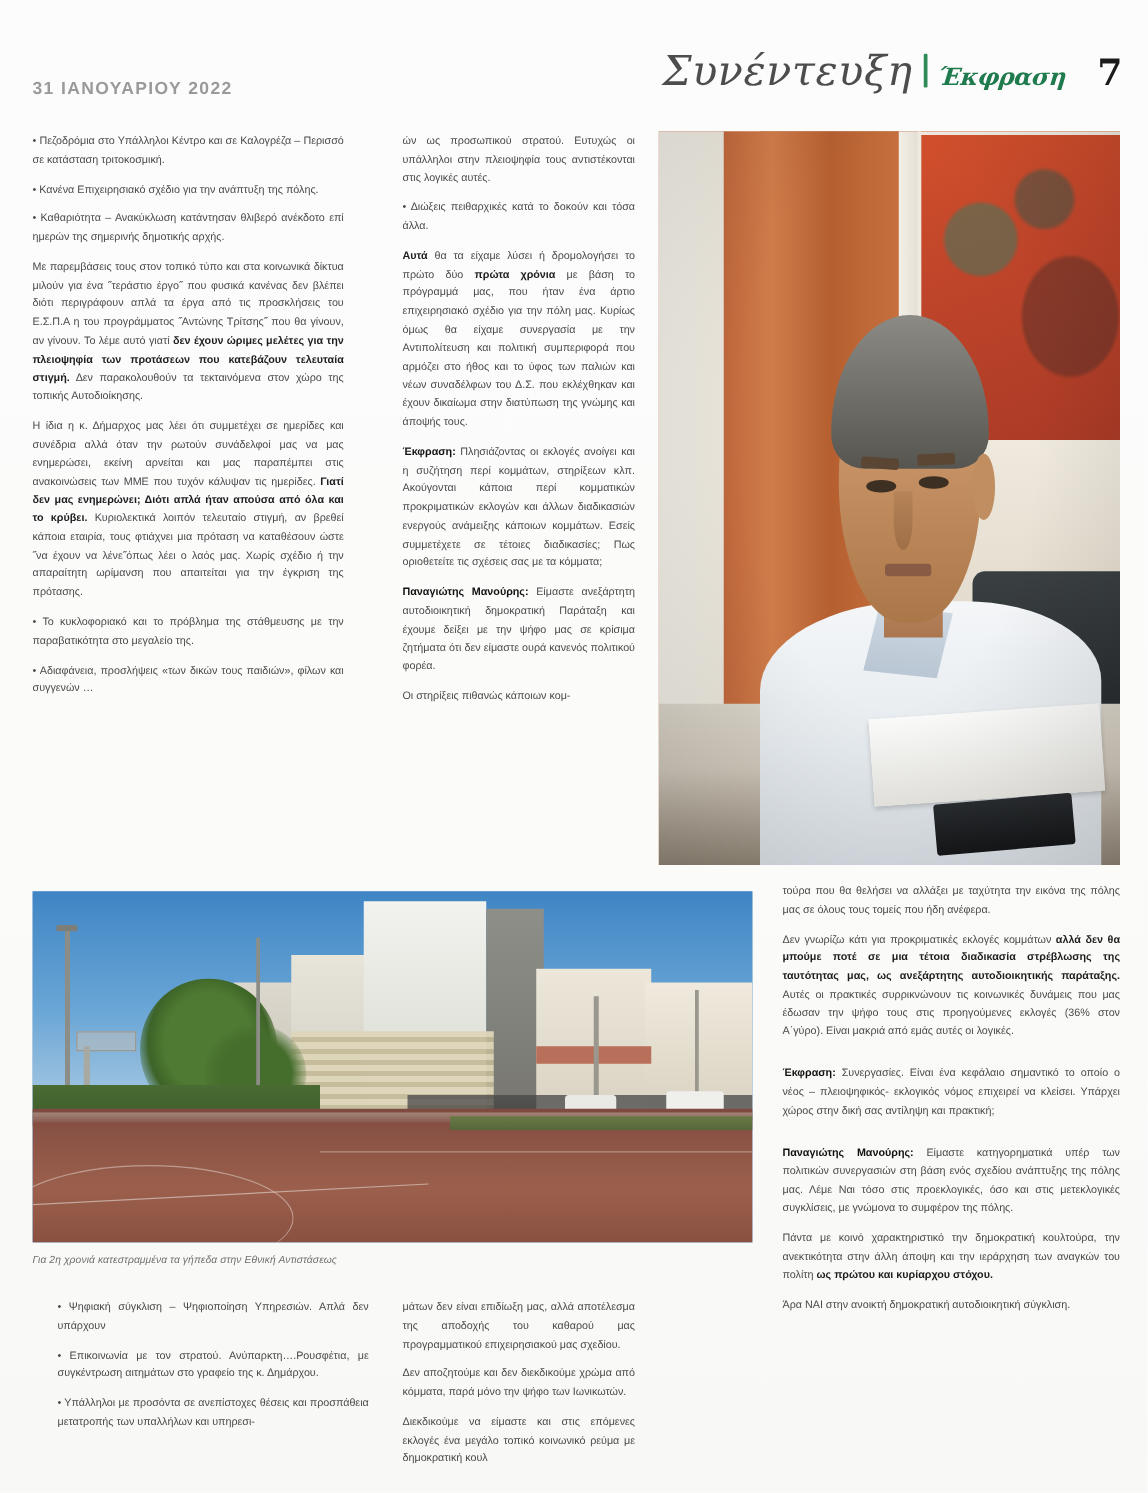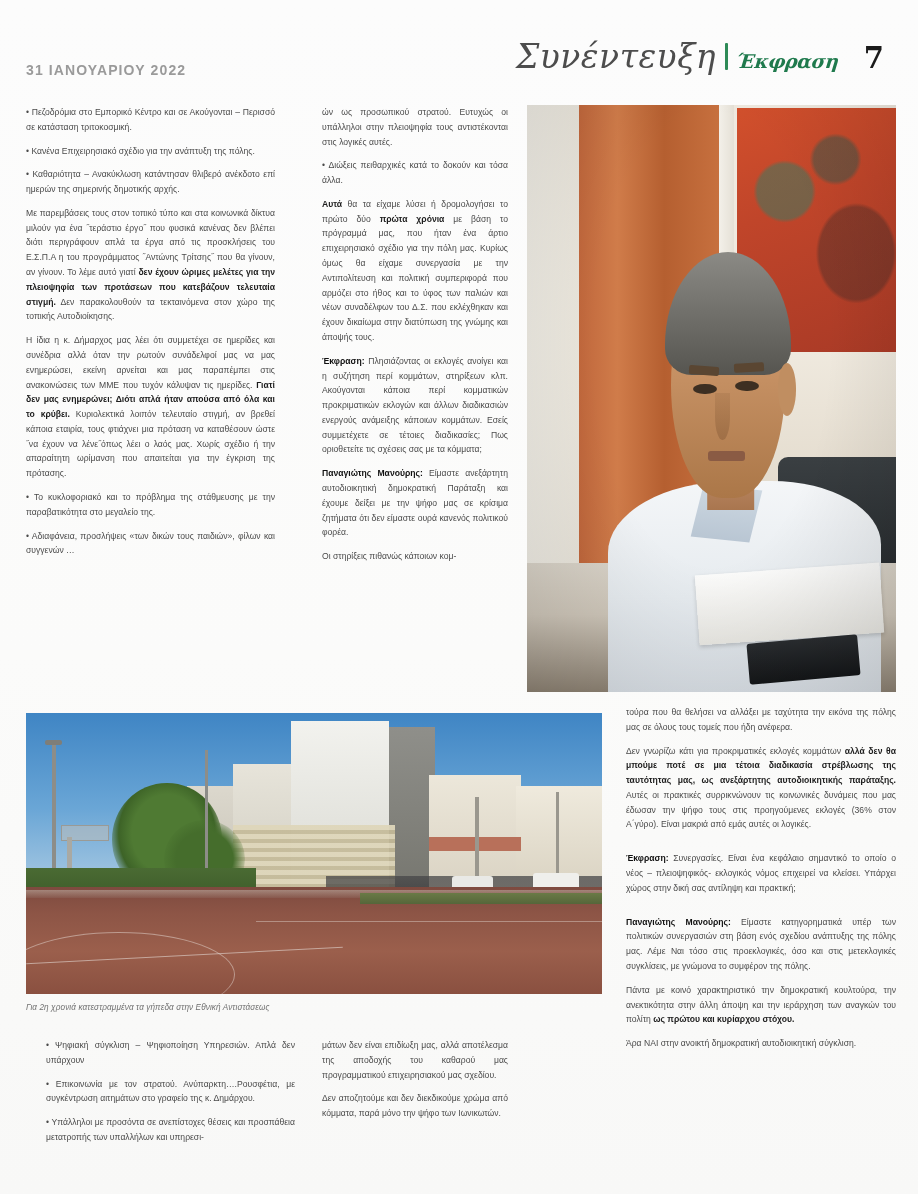--- a/index.html
+++ b/index.html
@@ -22,21 +22,21 @@
     position:absolute;left:0;right:0;top:44px;height:46px;
   }
   .issue-date{
     position:absolute;left:26px;top:18px;
     font-size:14px;letter-spacing:1.1px;
     color:#9a9a9a;font-weight:600;
     text-transform:uppercase;
     white-space:nowrap;
   }
   .section-block{
-    position:absolute;right:34px;top:-4px;
+    position:absolute;right:20px;top:-4px;
     display:flex;align-items:baseline;gap:9px;
   }
   .section-title{
     font-family:"DejaVu Serif","Liberation Serif",serif;
     font-size:33px;font-style:italic;font-weight:400;
     color:#4d4d4d;letter-spacing:0.5px;line-height:1;
   }
   .section-rule{
     display:inline-block;width:3px;height:27px;
     background:#2e8b57;border-radius:1px;
@@ -245,21 +245,21 @@
     <div class="section-block">
       <span class="section-title">Συνέντευξη</span>
       <span class="section-rule"></span>
       <span class="brand-logo">Έκφραση</span>
       <span class="folio">7</span>
     </div>
   </div>
 
   <div class="col" id="col-1">
     <p>
-      <span>• Πεζοδρόμια στο Εμπορικό Κέντρο και σε Ακούγονται – </span><span>Περισσό σε κατάσταση τριτοκοσμική.</span>
+      <span>• Πεζοδρόμια στο Υπάλληλοι Κέντρο και σε Καλογρέζα – </span><span>Περισσό σε κατάσταση τριτοκοσμική.</span>
     </p>
     <p>
       <span>• Κανένα Επιχειρησιακό σχέδιο για την ανάπτυξη της </span><span>πόλης.</span>
     </p>
     <p>
       <span>• Καθαριότητα – Ανακύκλωση κατάντησαν θλιβερό </span><span>ανέκδοτο επί ημερών της σημερινής δημοτικής αρχής.</span>
     </p>
     <p>
       <span>Με παρεμβάσεις τους στον τοπικό τύπο και στα κοινωνικά δίκτυα μιλούν για ένα ˝τεράστιο έργο˝ που φυσικά κανένας δεν βλέπει διότι περιγράφουν απλά τα έργα από τις προσκλήσεις του Ε.Σ.Π.Α η του προγράμματος ˝Αντώνης Τρίτσης˝ που θα γίνουν, αν γίνουν.  Το λέμε αυτό γιατί </span><b>δεν έχουν ώριμες μελέτες για την πλειοψηφία των προτάσεων που κατεβάζουν τελευταία στιγμή.</b><span> Δεν παρακολουθούν τα τεκταινόμενα στον χώρο της τοπικής Αυτοδιοίκησης.</span>
     </p>
@@ -378,15 +378,16 @@
       <span>• Επικοινωνία με τον στρατού. Ανύπαρκτη….Ρουσφέτια, </span><span>με συγκέντρωση αιτημάτων στο γραφείο της κ. Δημάρχου.</span>
     </p>
     <p>
       <span>• Υπάλληλοι με προσόντα σε ανεπίστοχες θέσεις και </span><span>προσπάθεια  μετατροπής των υπαλλήλων και υπηρεσι-</span>
     </p>
   </div>
 
   <div class="col" id="col-lower-2">
     <p>μάτων δεν είναι επιδίωξη μας, αλλά αποτέλεσμα της αποδοχής του καθαρού μας προγραμματικού επιχειρησιακού μας σχεδίου.</p>
     <p>Δεν αποζητούμε και δεν διεκδικούμε χρώμα από κόμματα, παρά μόνο την ψήφο των Ιωνικωτών.</p>
+    <p>Διεκδικούμε να είμαστε και στις επόμενες εκλογές ένα μεγάλο τοπικό κοινωνικό ρεύμα με δημοκρατική κουλ</p>
   </div>
 
 </div>
 
 </body></html>

